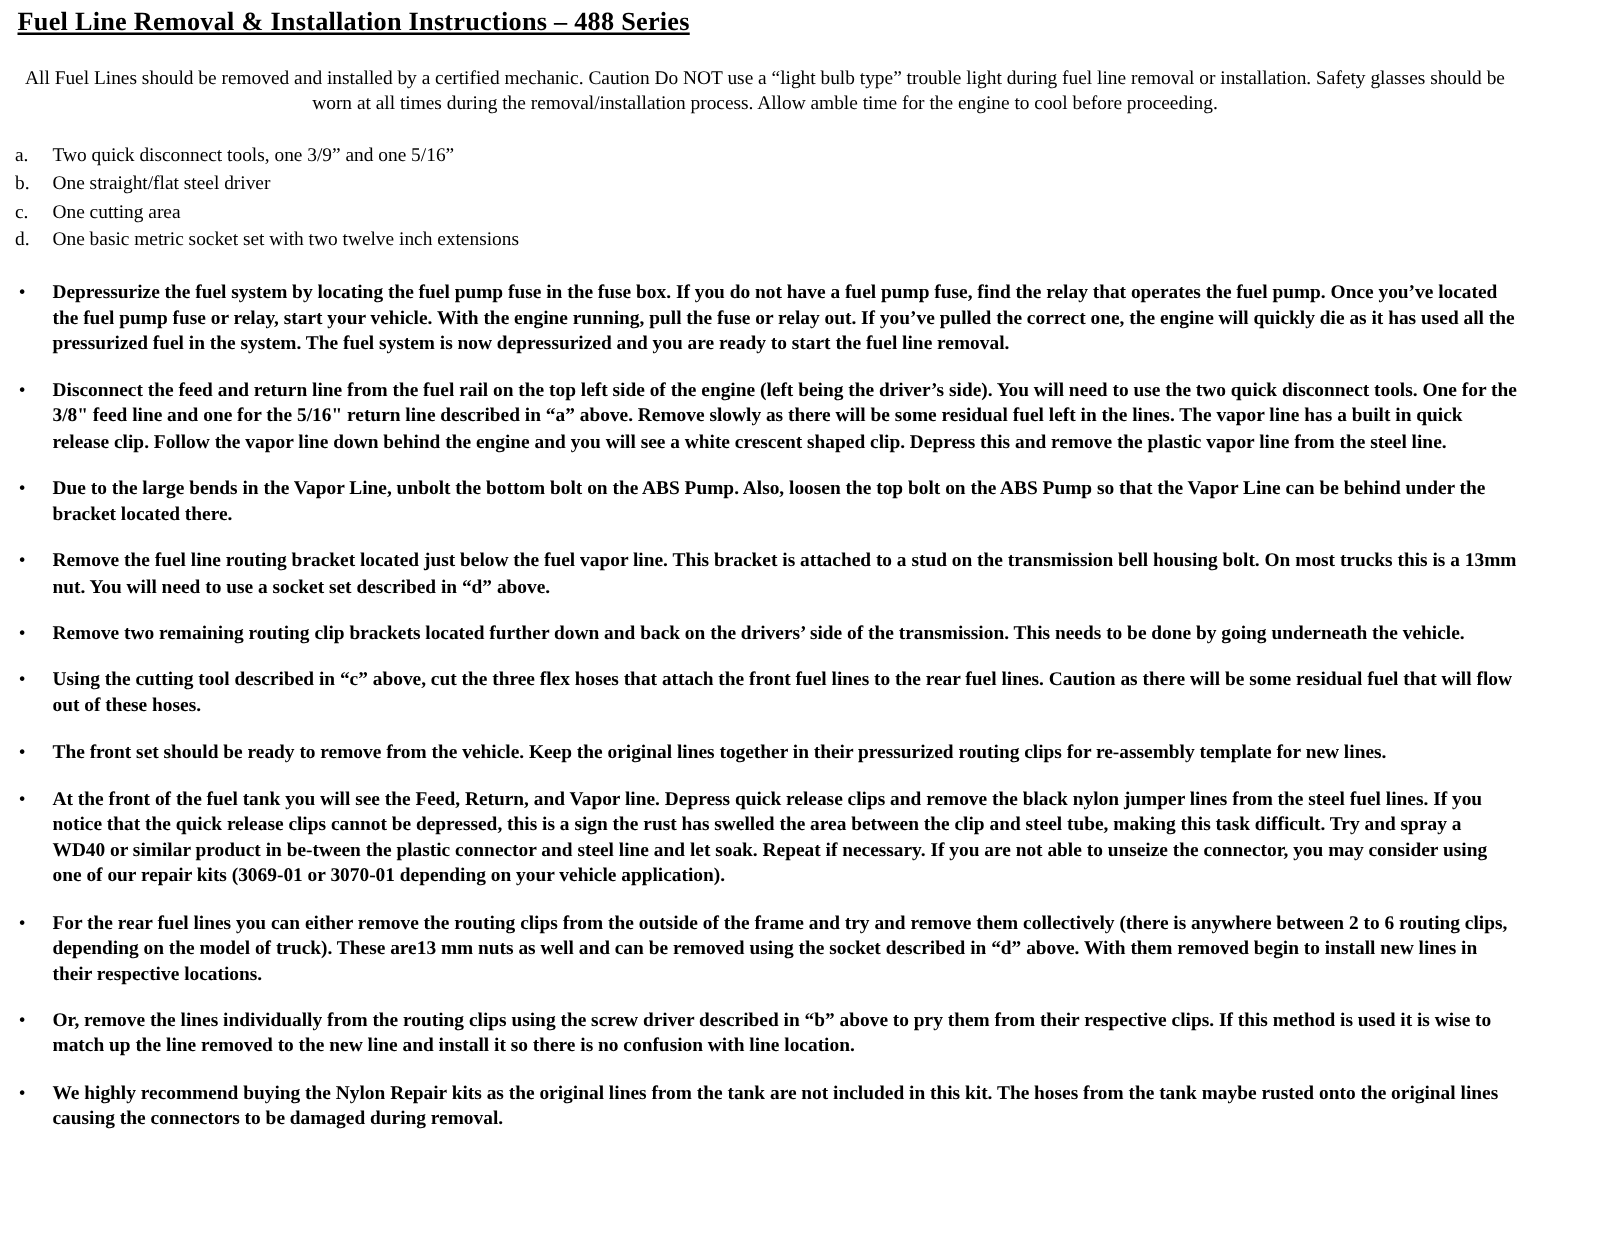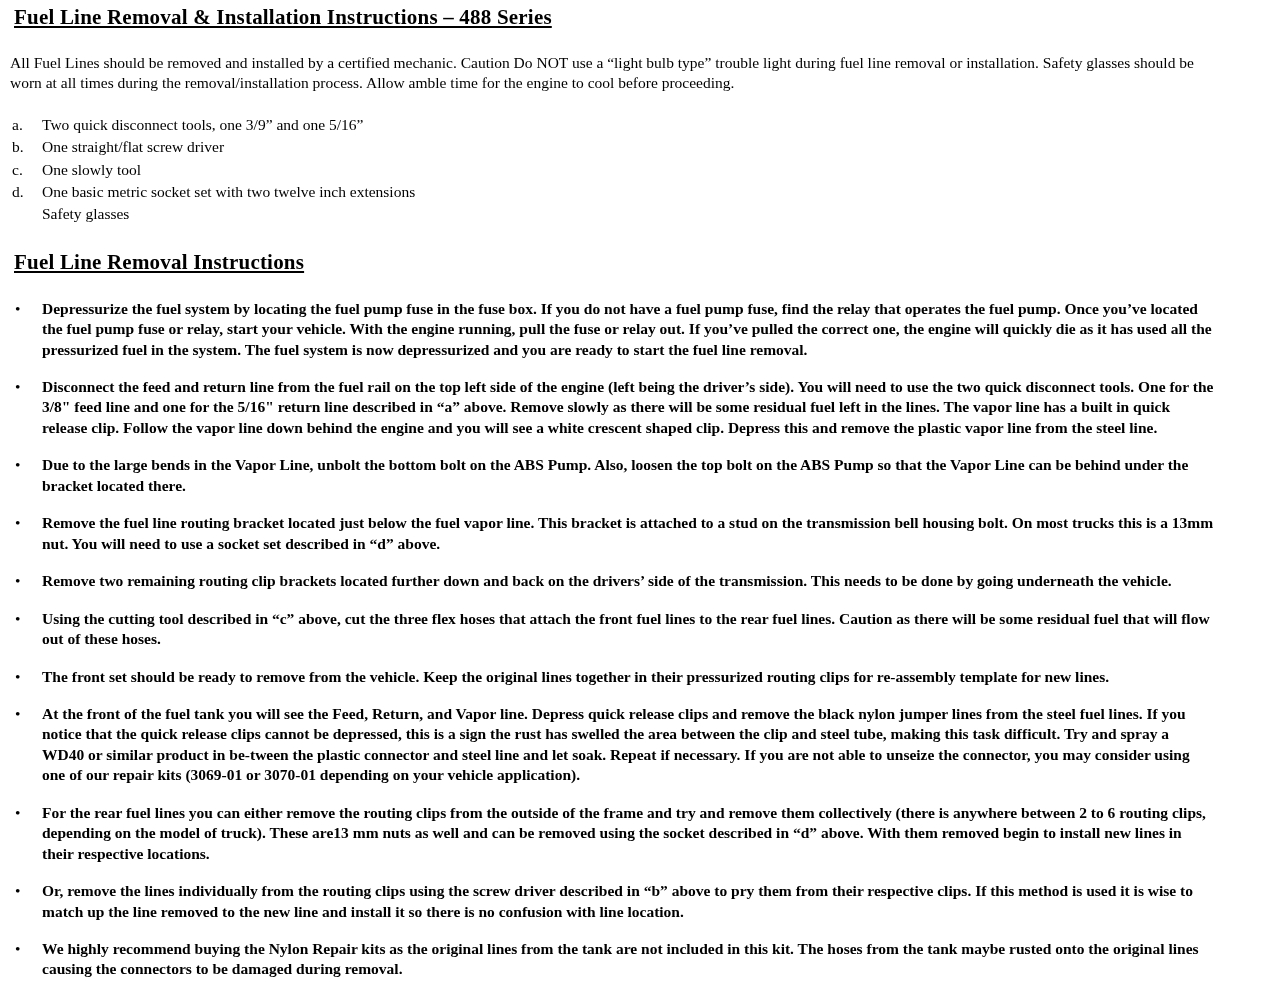--- a/index.html
+++ b/index.html
@@ -24,20 +24,21 @@
   }
   .doc-title {
     font-size: 21px;
     font-weight: bold;
     text-decoration: underline;
     margin: 2px 0 0 4px;
     letter-spacing: 0.2px;
   }
   .intro {
     margin-top: 21px;
+    text-align: center;
   }
   .tools-heading {
     margin-top: 21px;
   }
   .tools-list {
     margin-top: 21px;
   }
   .tool-item {
     display: flex;
     margin-bottom: 2px;
@@ -82,37 +83,32 @@
   <p class="intro">All Fuel Lines should be removed and installed by a certified mechanic. Caution Do NOT use a “light bulb type” trouble light during fuel line removal or installation. Safety glasses should be worn at all times during the removal/installation process. Allow amble time for the engine to cool before proceeding.</p>
 
 
   <div class="tools-list">
     <div class="tool-item">
       <span class="tool-marker">a.</span>
       <span class="tool-text">Two quick disconnect tools, one 3/9” and one 5/16”</span>
     </div>
     <div class="tool-item">
       <span class="tool-marker">b.</span>
-      <span class="tool-text">One straight/flat screw driver</span>
+      <span class="tool-text">One straight/flat steel driver</span>
     </div>
     <div class="tool-item">
       <span class="tool-marker">c.</span>
-      <span class="tool-text">One slowly tool</span>
+      <span class="tool-text">One cutting area</span>
     </div>
     <div class="tool-item">
       <span class="tool-marker">d.</span>
       <span class="tool-text">One basic metric socket set with two twelve inch extensions</span>
     </div>
-    <div class="tool-item">
-      <span class="tool-marker"></span>
-      <span class="tool-text">Safety glasses</span>
-    </div>
   </div>
 
-  <h2 class="section-heading">Fuel Line Removal Instructions</h2>
 
   <div class="steps">
     <div class="step">
       <span class="bullet">•</span>
       <span class="step-text">Depressurize the fuel system by locating the fuel pump fuse in the fuse box. If you do not have a fuel pump fuse, find the relay that operates the fuel pump. Once you’ve located the fuel pump fuse or relay, start your vehicle. With the engine running, pull the fuse or relay out. If you’ve pulled the correct one, the engine will quickly die as it has used all the pressurized fuel in the system. The fuel system is now depressurized and you are ready to start the fuel line removal.</span>
     </div>
     <div class="step">
       <span class="bullet">•</span>
       <span class="step-text">Disconnect the feed and return line from the fuel rail on the top left side of the engine (left being the driver’s side). You will need to use the two quick disconnect tools. One for the 3/8" feed line and one for the 5/16" return line described in “a” above. Remove slowly as there will be some residual fuel left in the lines. The vapor line has a built in quick release clip. Follow the vapor line down behind the engine and you will see a white crescent shaped clip. Depress this and remove the plastic vapor line from the steel line.</span>
     </div>

